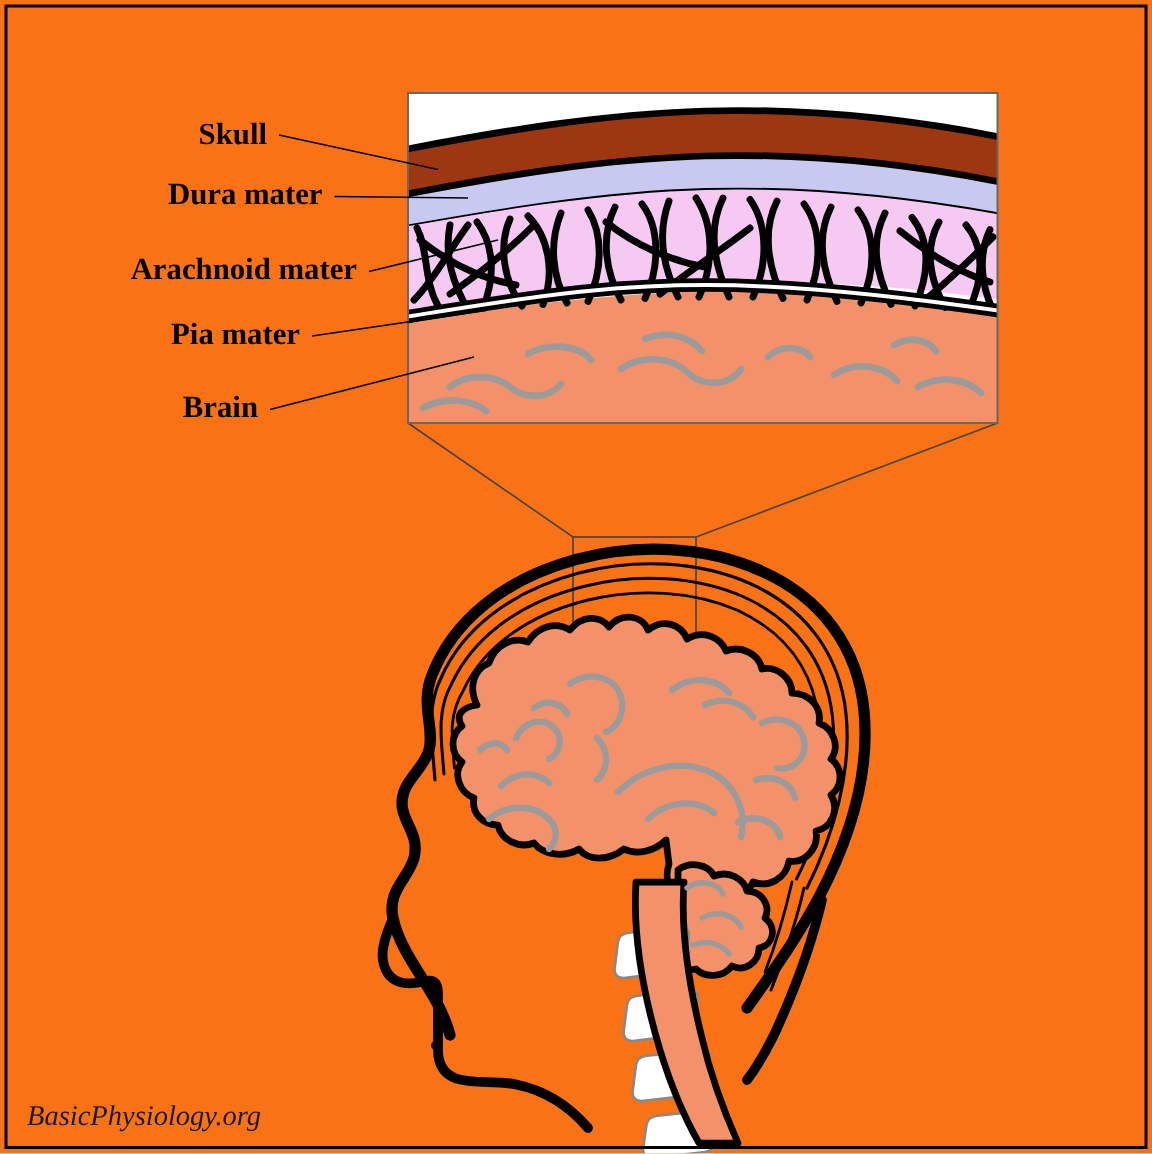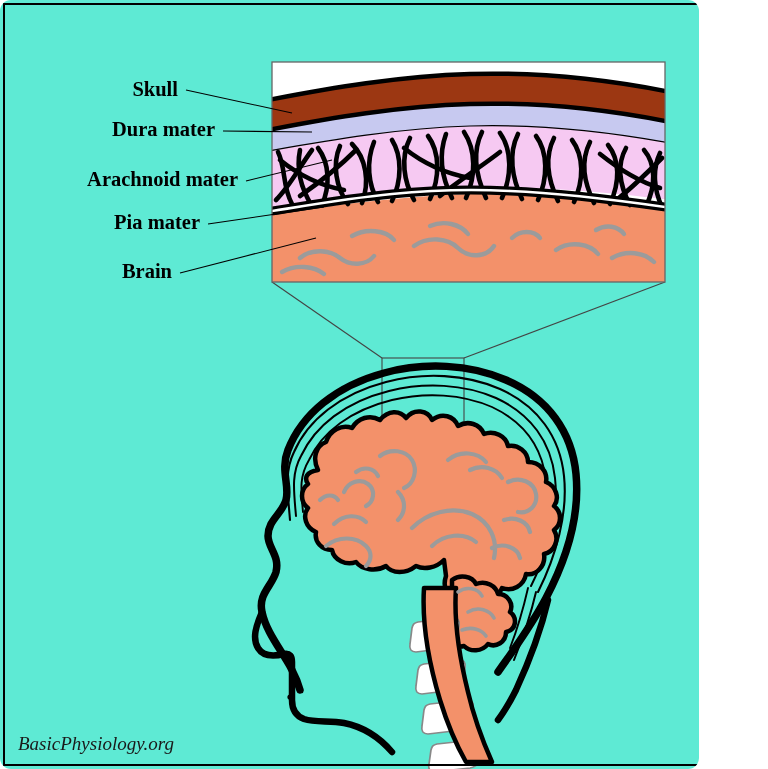--- a/index.html
+++ b/index.html
@@ -6,26 +6,25 @@
   html, body {
     margin: 0;
     padding: 0;
     background: #ffffff;
   }
   body {
     font-family: "Liberation Serif", "DejaVu Serif", serif;
   }
   #figure {
     position: relative;
-    width: 699px;
+    width: 768px;
     height: 769px;
-    background: #5eead4;
+    background: #f97316;
     box-sizing: border-box;
     overflow: hidden;
-    border-radius: 11px;
   }
   #figure-border {
     position: absolute;
     left: 3px;
     top: 3px;
     width: 762px;
     height: 763px;
     border: 2px solid #000000;
     box-sizing: border-box;
     pointer-events: none;

